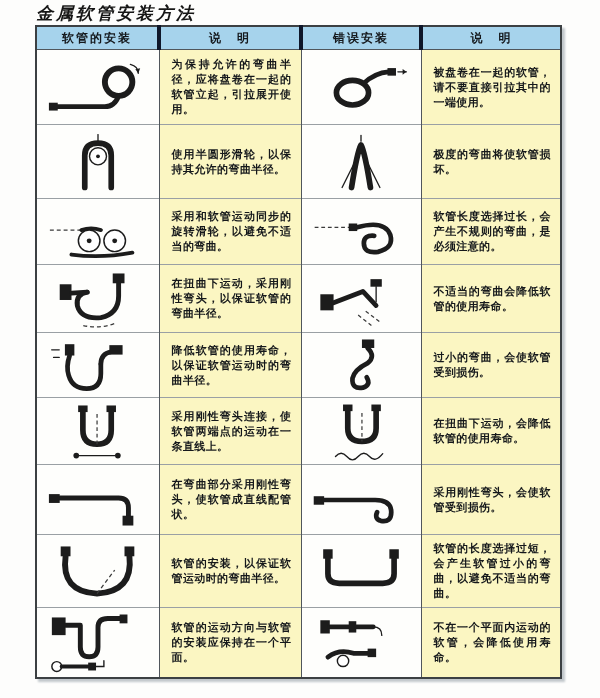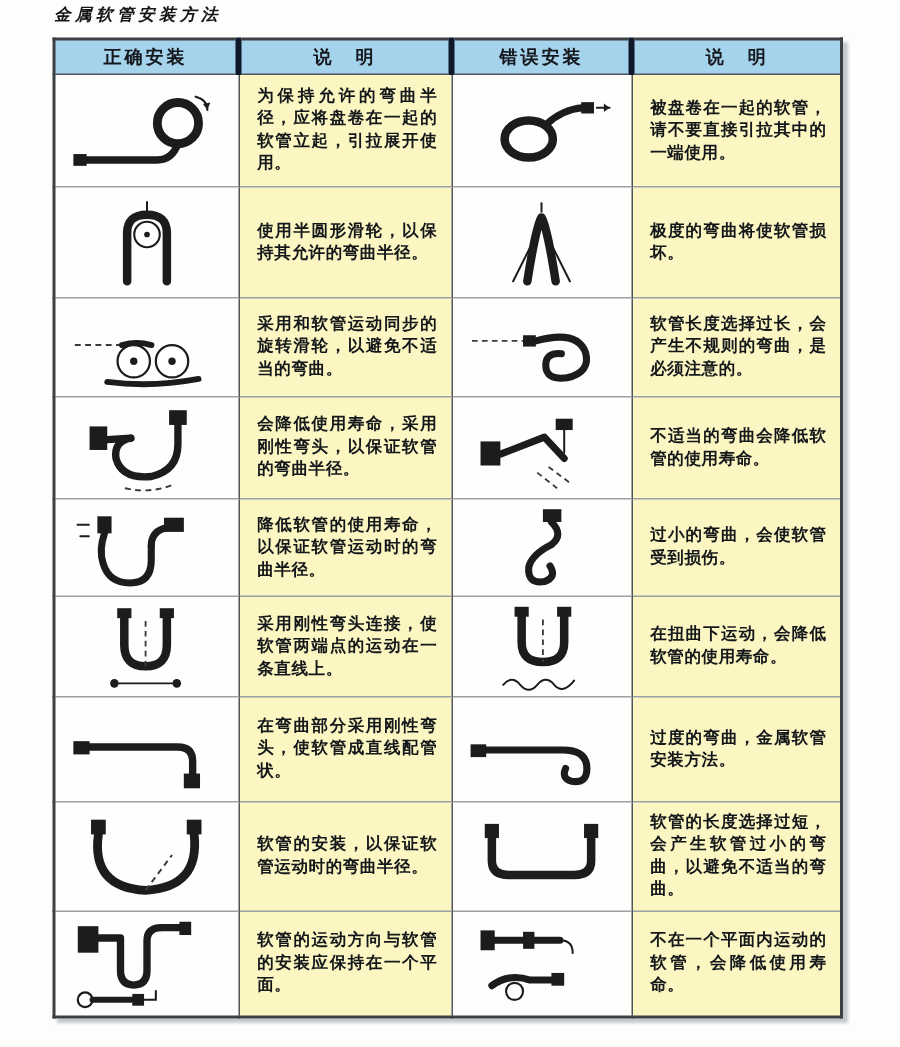--- a/index.html
+++ b/index.html
@@ -8,21 +8,21 @@
     background:#fdfdfc;
     font-family:"Liberation Sans","DejaVu Sans",sans-serif;
     color:#111;
     overflow:hidden;
   }
   .page{position:relative;width:600px;height:698px;}
   .title{
     position:absolute;left:36px;top:2px;
     font-family:"DejaVu Serif","Liberation Serif",serif;
     font-style:italic;font-weight:bold;
-    font-size:11px;letter-spacing:3px;color:#161616;
+    font-size:17px;letter-spacing:3px;color:#161616;
     margin:0;
   }
   table.install{
     position:absolute;left:35px;top:25px;
     width:525px;border-collapse:collapse;table-layout:fixed;
     border:2px solid #3c4043;
     box-shadow:3px 3px 2px #c2c8cc;
     background:#ffffff;
   }
   th{
@@ -66,21 +66,21 @@
 
   <table class="install">
     <colgroup>
       <col style="width:123px">
         <col style="width:142px">
         <col style="width:120px">
         <col style="width:140px">
     </colgroup>
     <thead>
       <tr>
-        <th>正确安装</th>
+        <th>软管的安装</th>
         <th>说　明</th>
         <th>错误安装</th>
         <th>说　明</th>
       </tr>
     </thead>
     <tbody>
 
       <tr style="height:75px">
         <td class="img-cell">
           <svg class="illus" width="108" height="64" viewBox="0 0 110 64">
@@ -151,21 +151,21 @@
       <tr style="height:68px">
         <td class="img-cell">
           <svg class="illus" width="108" height="62" viewBox="0 0 110 62">
             <rect x="70" y="5" width="12" height="10" class="fit"></rect>
             <path d="M76 15 V28 Q76 46 58 50 Q38 52 34 38 Q32 26 44 24" class="h5 hose"></path>
             <rect x="16" y="16" width="12" height="16" class="fit"></rect>
             <path d="M28 25 L44 24" class="h5 hose"></path>
             <path d="M40 58 Q58 62 74 55" class="dash"></path>
           </svg>
         </td>
-        <td class="desc-cell">会降低使用寿命，采用刚性弯头，以保证软管的弯曲半径。</td>
+        <td class="desc-cell">在扭曲下运动，采用刚性弯头，以保证软管的弯曲半径。</td>
         <td class="img-cell">
           <svg class="illus" width="104" height="62" viewBox="0 0 110 62">
             <rect x="12" y="26" width="14" height="17" class="fit"></rect>
             <path d="M26 35 L57 23 L71 38" class="h5 hose"></path>
             <rect x="65" y="10" width="12" height="8" class="fit"></rect>
             <path d="M71 18 V34" class="thin"></path>
             <path d="M60 44 L76 56" class="dash"></path>
             <path d="M52 48 L66 59" class="dash"></path>
           </svg>
         </td>
@@ -225,21 +225,21 @@
             <rect x="80" y="44" width="11" height="10" class="fit"></rect>
           </svg>
         </td>
         <td class="desc-cell">在弯曲部分采用刚性弯头，使软管成直线配管状。</td>
         <td class="img-cell">
           <svg class="illus" width="104" height="56" viewBox="0 0 110 56">
             <rect x="5" y="24" width="11" height="9" class="fit"></rect>
             <path d="M16 28 H70 Q87 28 87 41 Q87 52 76 50 Q69 48 72 41" class="h5 hose"></path>
           </svg>
         </td>
-        <td class="desc-cell">过度的弯曲，金属软管安装方法。</td>
+        <td class="desc-cell">采用刚性弯头，会使软管受到损伤。</td>
       </tr>
 
       <tr style="height:70px">
         <td class="img-cell">
           <svg class="illus" width="108" height="62" viewBox="0 0 110 62">
             <rect x="17" y="6" width="10" height="10" class="fit"></rect>
             <rect x="82" y="6" width="10" height="10" class="fit"></rect>
             <path d="M22 16 Q17 52 54 54 Q91 52 87 16" class="hose"></path>
             <path d="M54 54 L72 30" class="dash"></path>
           </svg>

